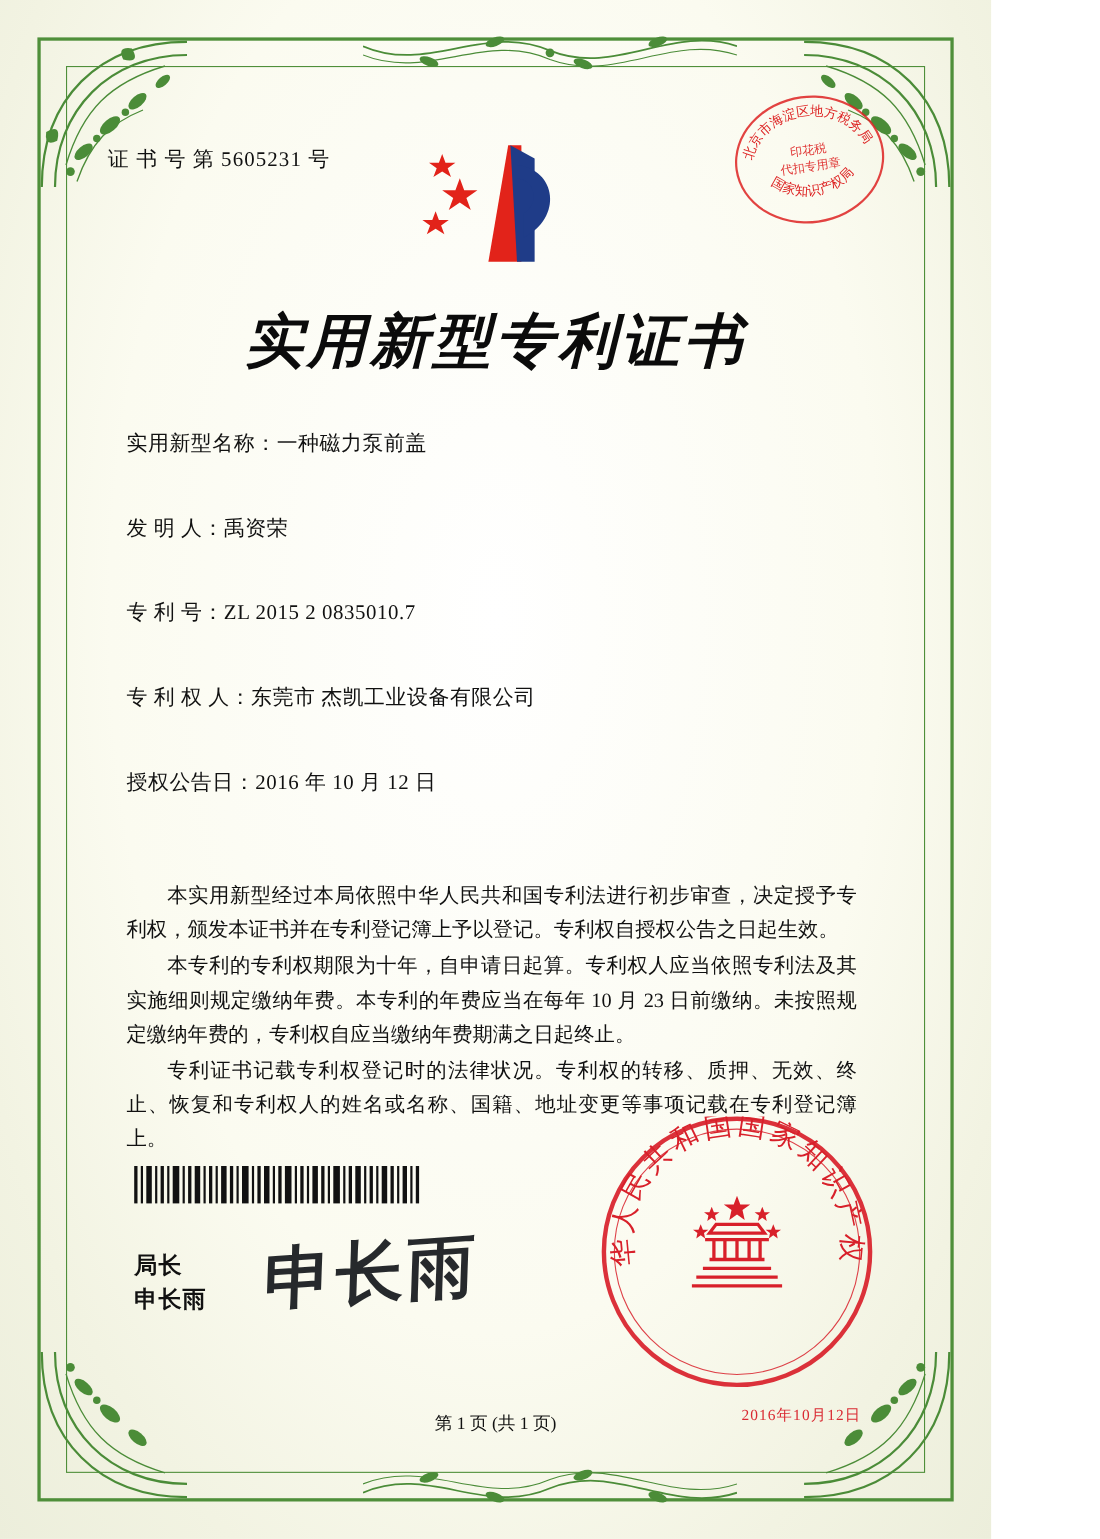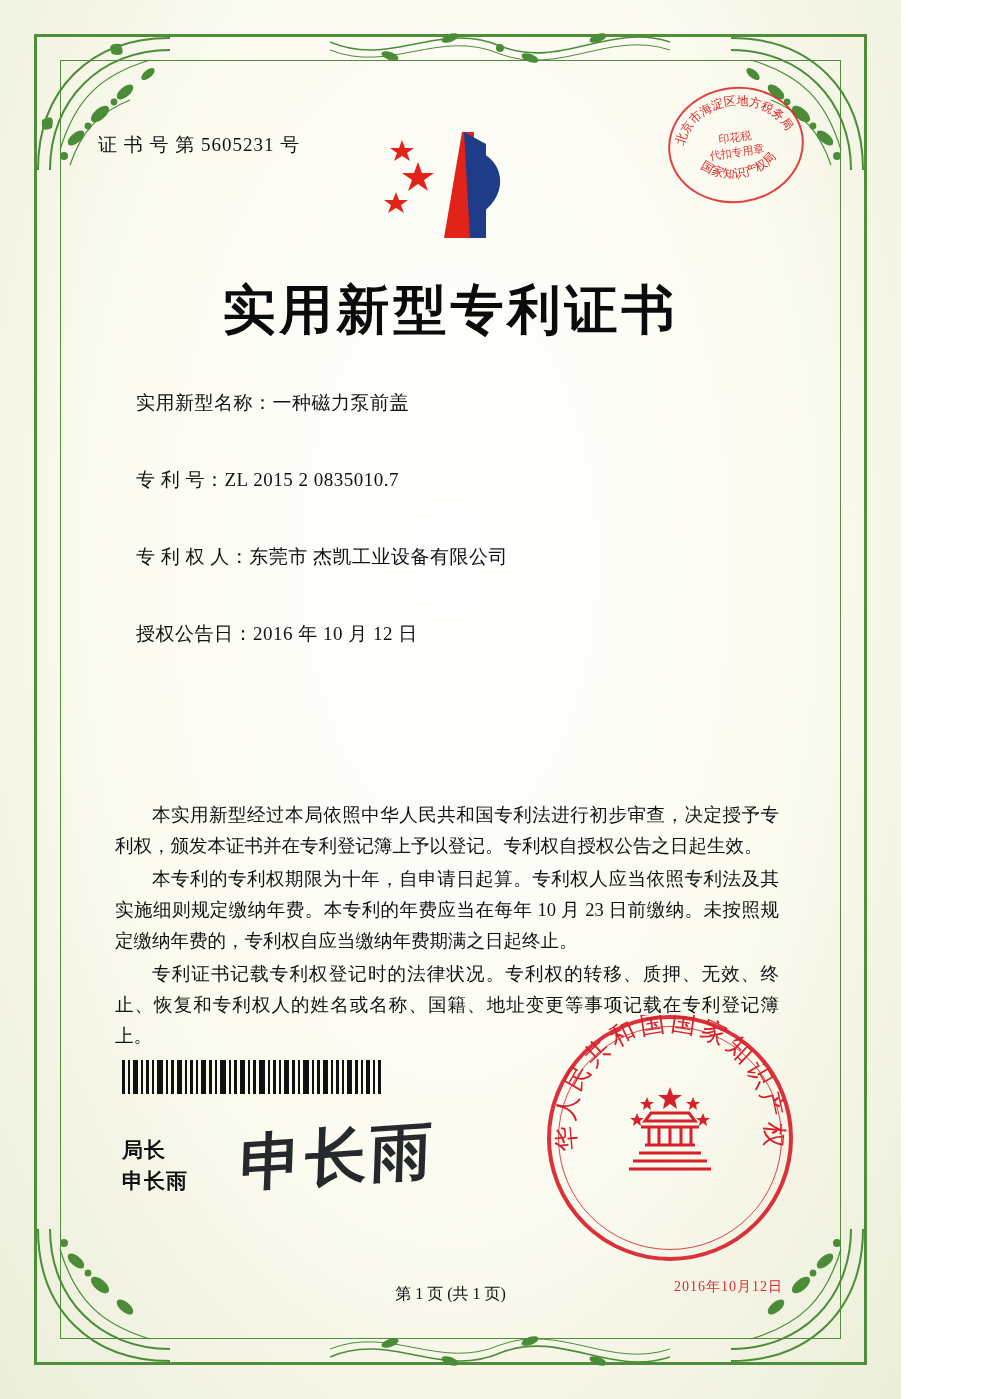--- a/index.html
+++ b/index.html
@@ -107,28 +107,28 @@
   .title {
     position: absolute;
     left: 0; right: 0;
     top: 215px;
     text-align: center;
     font-size: 53px;
     font-weight: bold;
     letter-spacing: 4px;
     color: #0b0b0b;
     font-family: "Liberation Serif", serif;
+    font-style: italic;
   }
 
   .fields {
     position: absolute;
     left: 55px;
     top: 330px;
     right: 40px;
-    margin-left: 21px;
   }
   .field {
     font-size: 19px;
     color: #111;
     margin-bottom: 51px;
     letter-spacing: 0.5px;
     white-space: nowrap;
   }
   .field .lbl { display: inline-block; }
   .field .val { display: inline-block; }
@@ -373,20 +373,23 @@
         <div>印花税</div>
         <div>代扣专用章</div>
       </div>
     </div>
 
     <div class="title">实用新型专利证书</div>
 
     <div class="fields">
       <div class="field">
         <span class="lbl">实用新型名称：</span><span class="val">一种磁力泵前盖</span>
+      </div>
+      <div class="field">
+        <span class="lbl">发  明  人：</span><span class="val">禹资荣</span>
       </div>
       <div class="field">
         <span class="lbl">专  利  号：</span><span class="val">ZL 2015 2 0835010.7</span>
       </div>
       <div class="field">
         <span class="lbl">专 利 权 人：</span><span class="val">东莞市 杰凯工业设备有限公司</span>
       </div>
       <div class="field">
         <span class="lbl">授权公告日：</span><span class="val">2016 年 10 月 12 日</span>
       </div>

